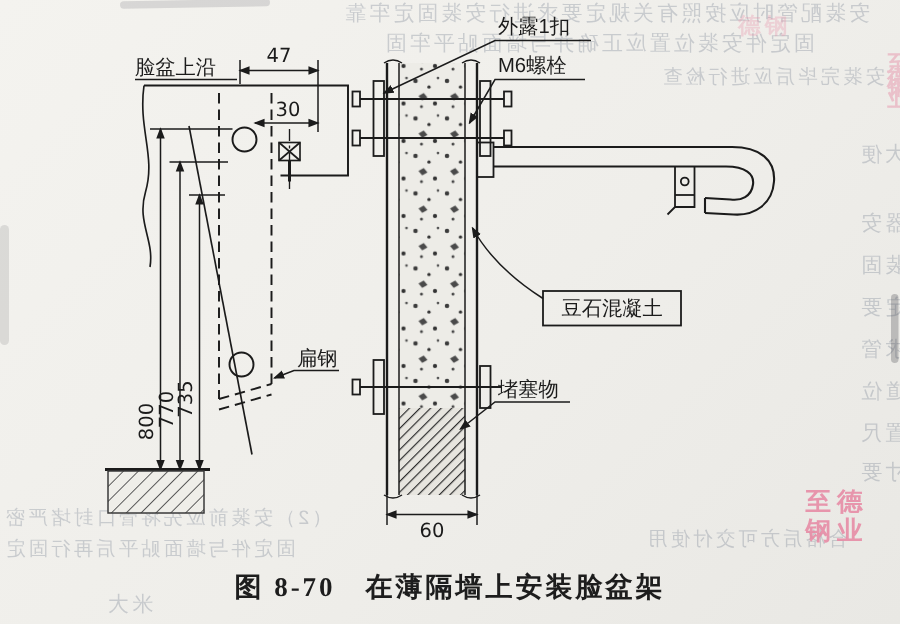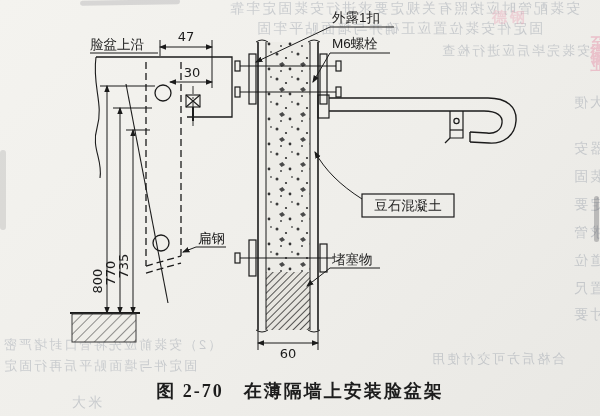--- a/index.html
+++ b/index.html
@@ -177,18 +177,22 @@
       <text class="dim" x="128" y="266" text-anchor="middle" transform="rotate(-90 128 266)">735</text>
       <text class="lbl" x="198" y="243">扁钢</text>
       <text class="lbl" x="332" y="22">外露1扣</text>
       <text class="lbl" x="332" y="48">M6螺栓</text>
       <text class="lbl" x="408" y="210" text-anchor="middle">豆石混凝土</text>
       <text class="lbl" x="332" y="264">堵塞物</text>
       <text class="dim" x="288" y="358" text-anchor="middle">60</text>
     </g>
   </svg>
 
-  <div class="caption">图 2-70　在薄隔墙上安装脸盆架</div>
+  <div class="caption">图 8-70　在薄隔墙上安装脸盆架</div>
 
+  <div class="wm wm-company">
+    <div>至德</div>
+    <div>钢业</div>
+  </div>
   <div class="wm wm-frag-right">至德钢业</div>
   <div class="wm wm-frag-top">德钢</div>
 
 </div>
 
 </body></html>

